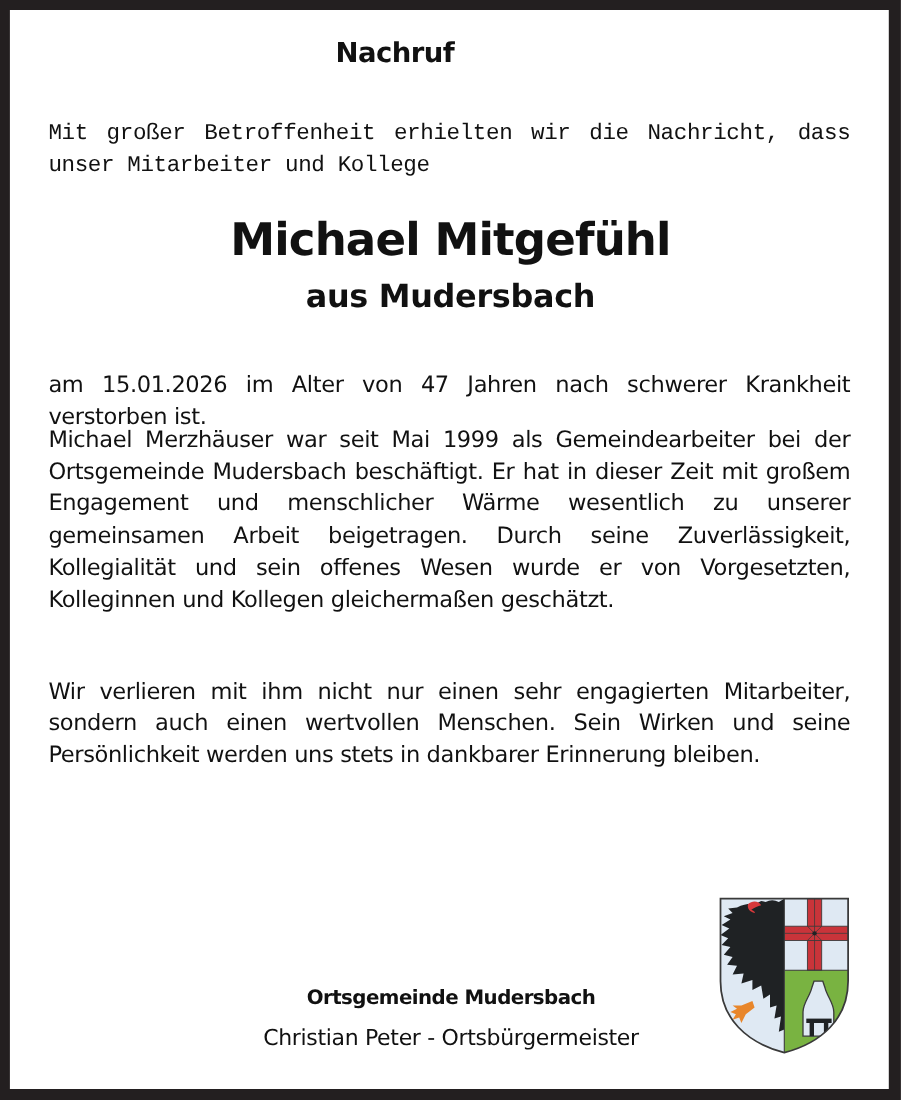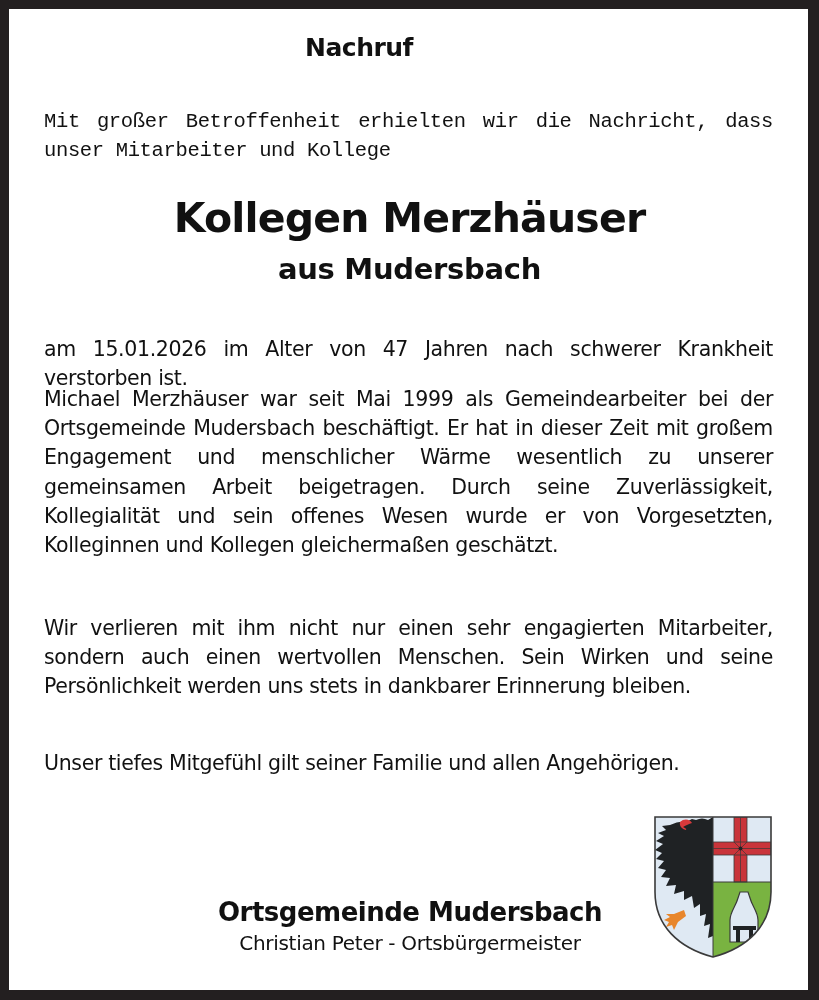--- a/index.html
+++ b/index.html
@@ -23,48 +23,47 @@
     position: absolute; left: 0; width: 819px; top: 194px; text-align: center;
     font-size: 41px; font-weight: bold; letter-spacing: -0.8px;
   }
   .origin {
     position: absolute; left: 0; width: 819px; top: 252px; text-align: center;
     font-size: 29px; font-weight: bold; letter-spacing: -0.3px;
   }
   .line { display: block; }
   .sig-org {
     position: absolute; left: 200px; width: 420px; top: 897px; text-align: center;
-    font-size: 26px; font-weight: bold; letter-spacing: -0.5px;
+    font-size: 18px; font-weight: bold; letter-spacing: -0.5px;
   }
   .sig-person {
     position: absolute; left: 180px; width: 460px; top: 931px; text-align: center;
     font-size: 20px; letter-spacing: -0.3px;
   }
   .crest { position: absolute; left: 652px; top: 814px; width: 122px; height: 146px; }
 </style>
 </head>
 <body>
 
 <div class="frame"></div>
 
 <div class="txt title">Nachruf</div>
 
 <div class="txt para" style="top:107px;font-family:Liberation Mono, monospace;">Mit großer Betroffenheit erhielten wir die Nachricht, dass unser Mitarbeiter und Kollege</div>
 
-<div class="txt name">Kollegen Merzhäuser</div>
+<div class="txt name">Michael Mitgefühl</div>
 <div class="txt origin">aus Mudersbach</div>
 
 <div class="txt para" style="top:335px;">am 15.01.2026 im Alter von 47 Jahren nach schwerer Krankheit verstorben ist.</div>
 
 <div class="txt para" style="top:385px;">Michael Merzhäuser war seit Mai 1999 als Gemeindearbeiter bei der Ortsgemeinde Mudersbach beschäftigt. Er hat in dieser Zeit mit großem Engagement und menschlicher Wärme wesentlich zu unserer gemeinsamen Arbeit beigetragen. Durch seine Zuverlässigkeit, Kollegialität und sein offenes Wesen wurde er von Vorgesetzten, Kolleginnen und Kollegen gleichermaßen geschätzt.</div>
 
 <div class="txt para" style="top:614px;">Wir verlieren mit ihm nicht nur einen sehr engagierten Mitarbeiter, sondern auch einen wertvollen Menschen. Sein Wirken und seine Persönlichkeit werden uns stets in dankbarer Erinnerung bleiben.</div>
 
 <div class="txt para" style="top:749px;">
-  <span class="line">Unser tiefes Mitgefühl gilt seiner Familie und allen Angehörigen.</span>
 </div>
 
 <div class="txt sig-org">Ortsgemeinde Mudersbach</div>
 <div class="txt sig-person">Christian Peter - Ortsbürgermeister</div>
 
 <div class="crest">
   <svg width="122" height="146" viewBox="0 0 122 146" xmlns="http://www.w3.org/2000/svg">
     <defs>
       <clipPath id="shieldClip">
         <path d="M3 3 H119 V78 C119 112 95 134 61 143 C27 134 3 112 3 78 Z"></path>

